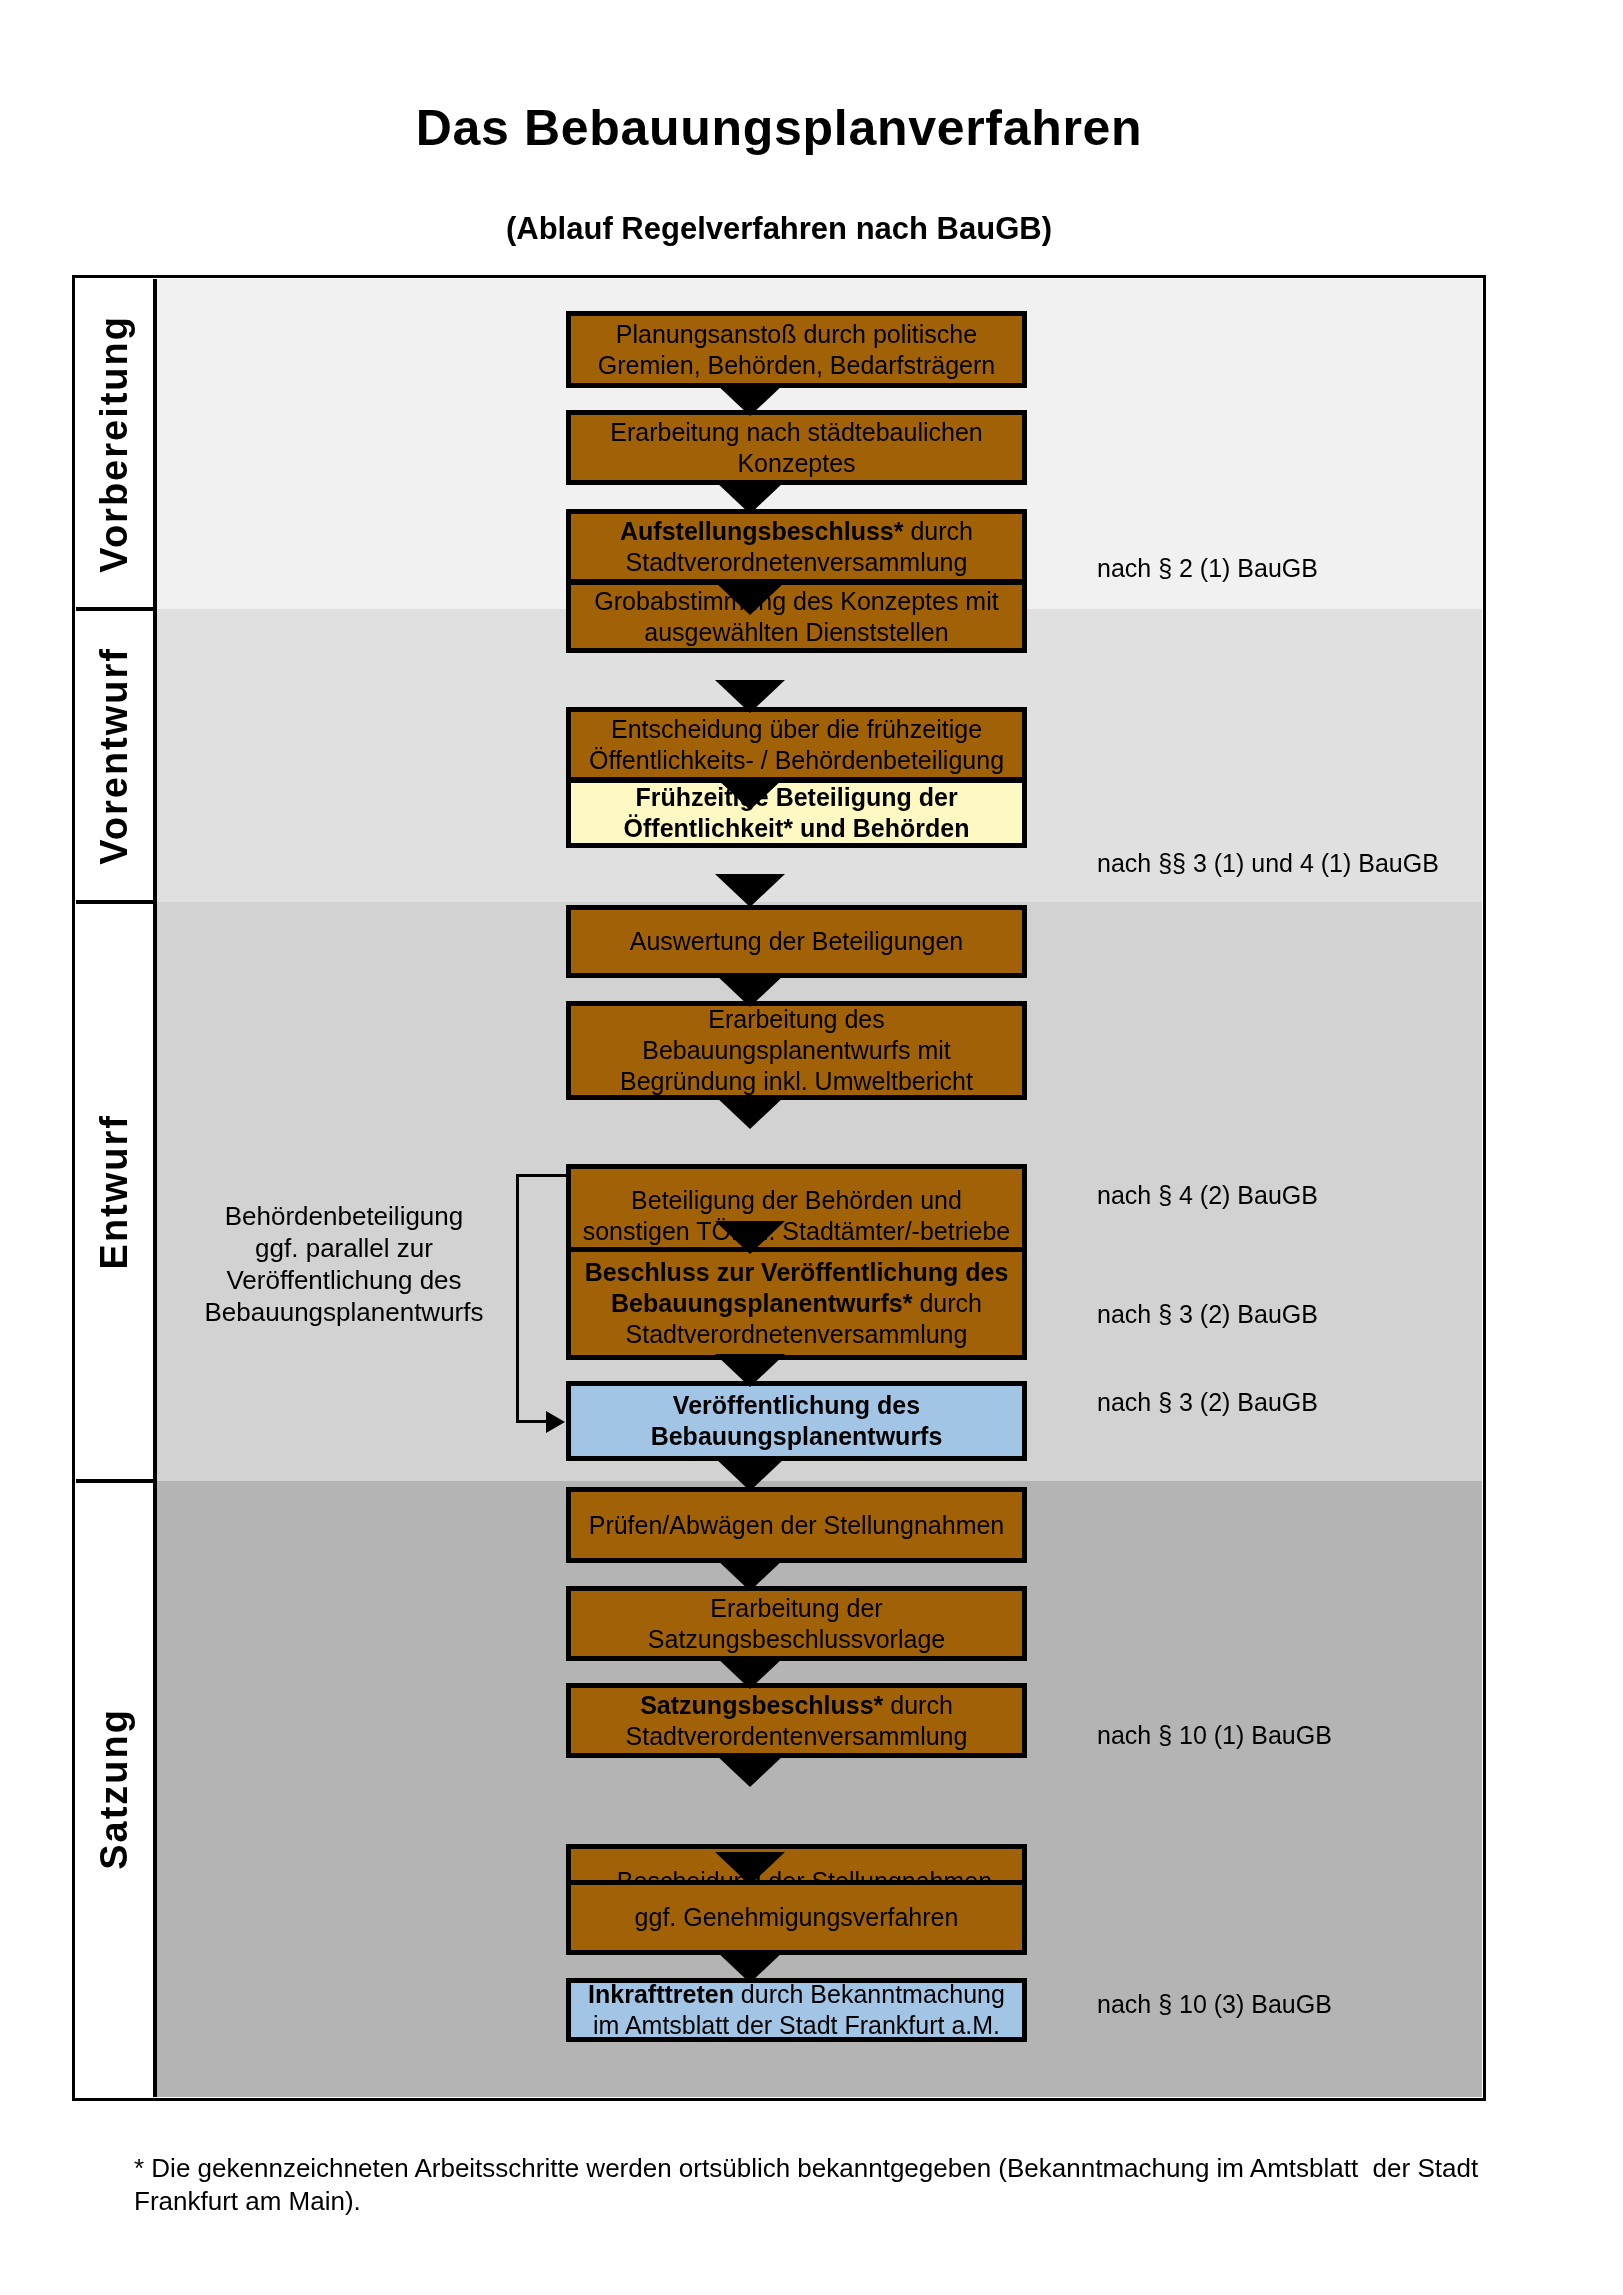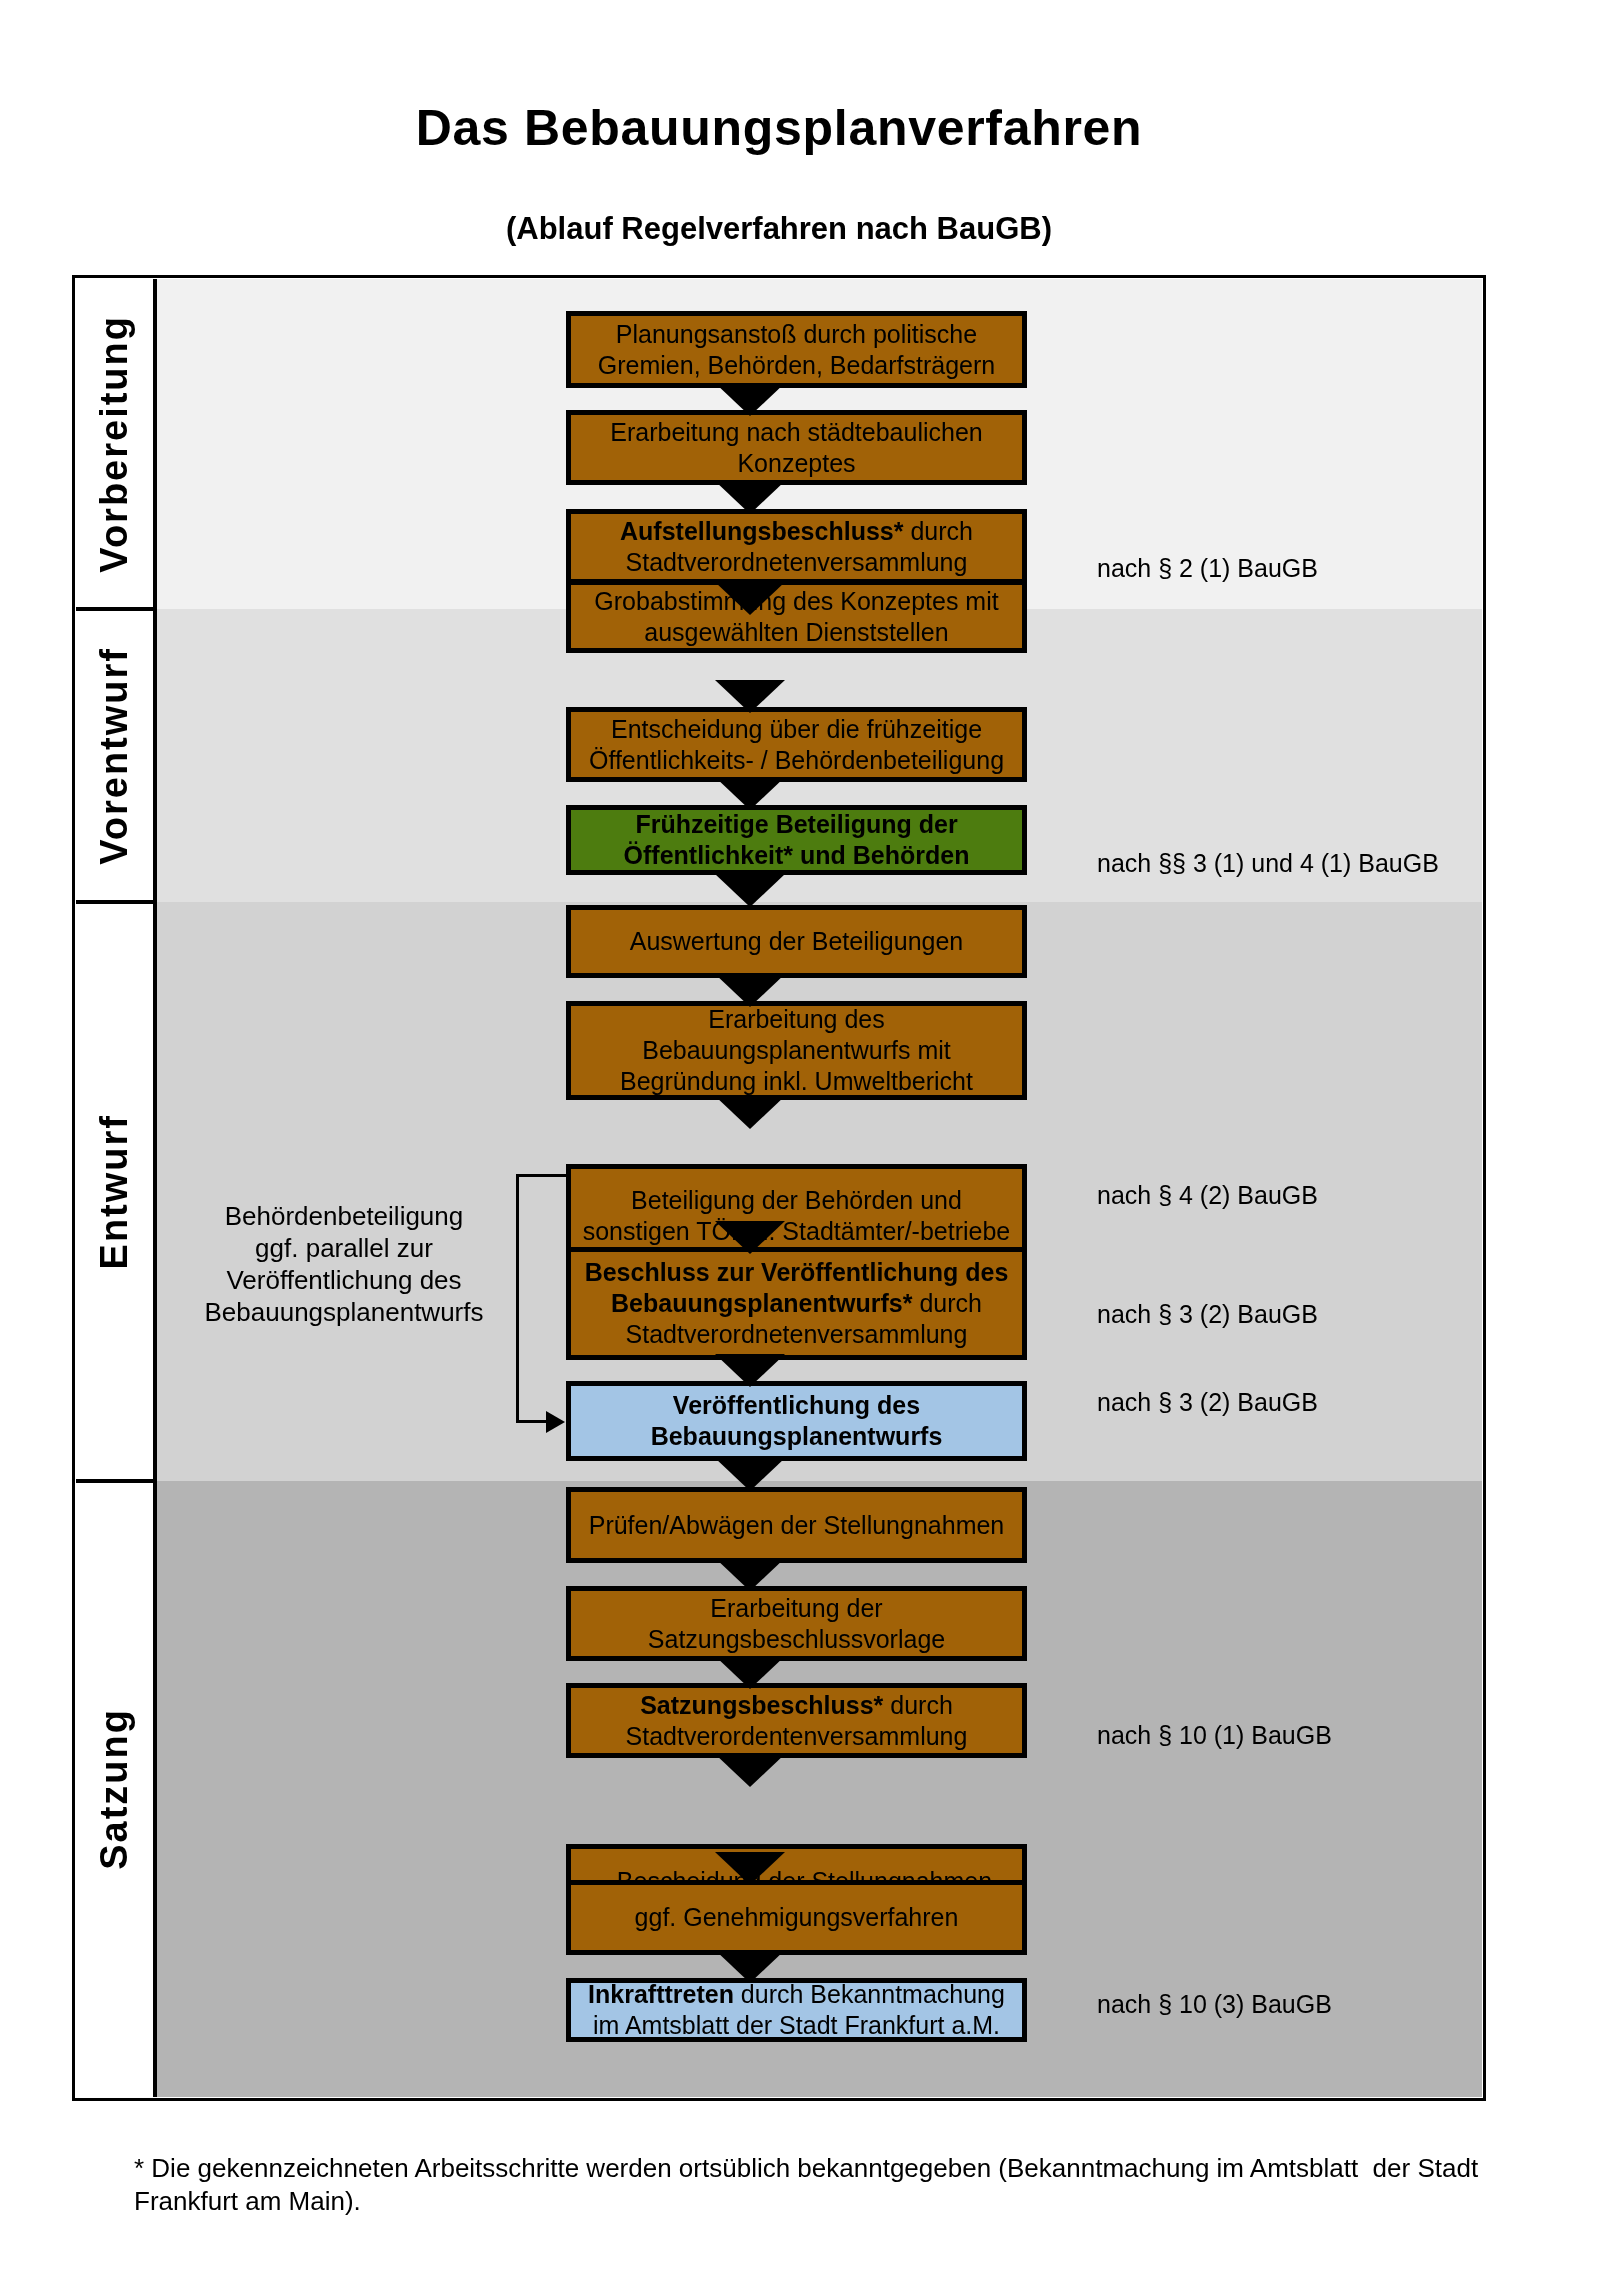--- a/index.html
+++ b/index.html
@@ -83,21 +83,21 @@
       <div><span class="run-n">Stadtverordnetenversammlung</span></div>
     </div>
     <div class="fbox" style="top: 580px; height: 73px;">
       <div><span class="run-n">Grobabstimmung des Konzeptes mit</span></div>
       <div><span class="run-n">ausgewählten Dienststellen</span></div>
     </div>
     <div class="fbox" style="top: 707px; height: 75px;">
       <div><span class="run-n">Entscheidung über die frühzeitige</span></div>
       <div><span class="run-n">Öffentlichkeits- / Behördenbeteiligung</span></div>
     </div>
-    <div class="fbox" style="top: 805px; height: 70px; background: #4d7c0f;">
+    <div class="fbox" style="top: 778px; height: 70px; background: #fef9c3;">
       <div><span class="run-b">Frühzeitige Beteiligung der</span></div>
       <div><span class="run-b">Öffentlichkeit* und Behörden</span></div>
     </div>
     <div class="fbox" style="top: 905px; height: 73px;">
       <div><span class="run-n">Auswertung der Beteiligungen</span></div>
     </div>
     <div class="fbox" style="top: 1001px; height: 99px;">
       <div><span class="run-n">Erarbeitung des</span></div>
       <div><span class="run-n">Bebauungsplanentwurfs mit</span></div>
       <div><span class="run-n">Begründung inkl. Umweltbericht</span></div>

